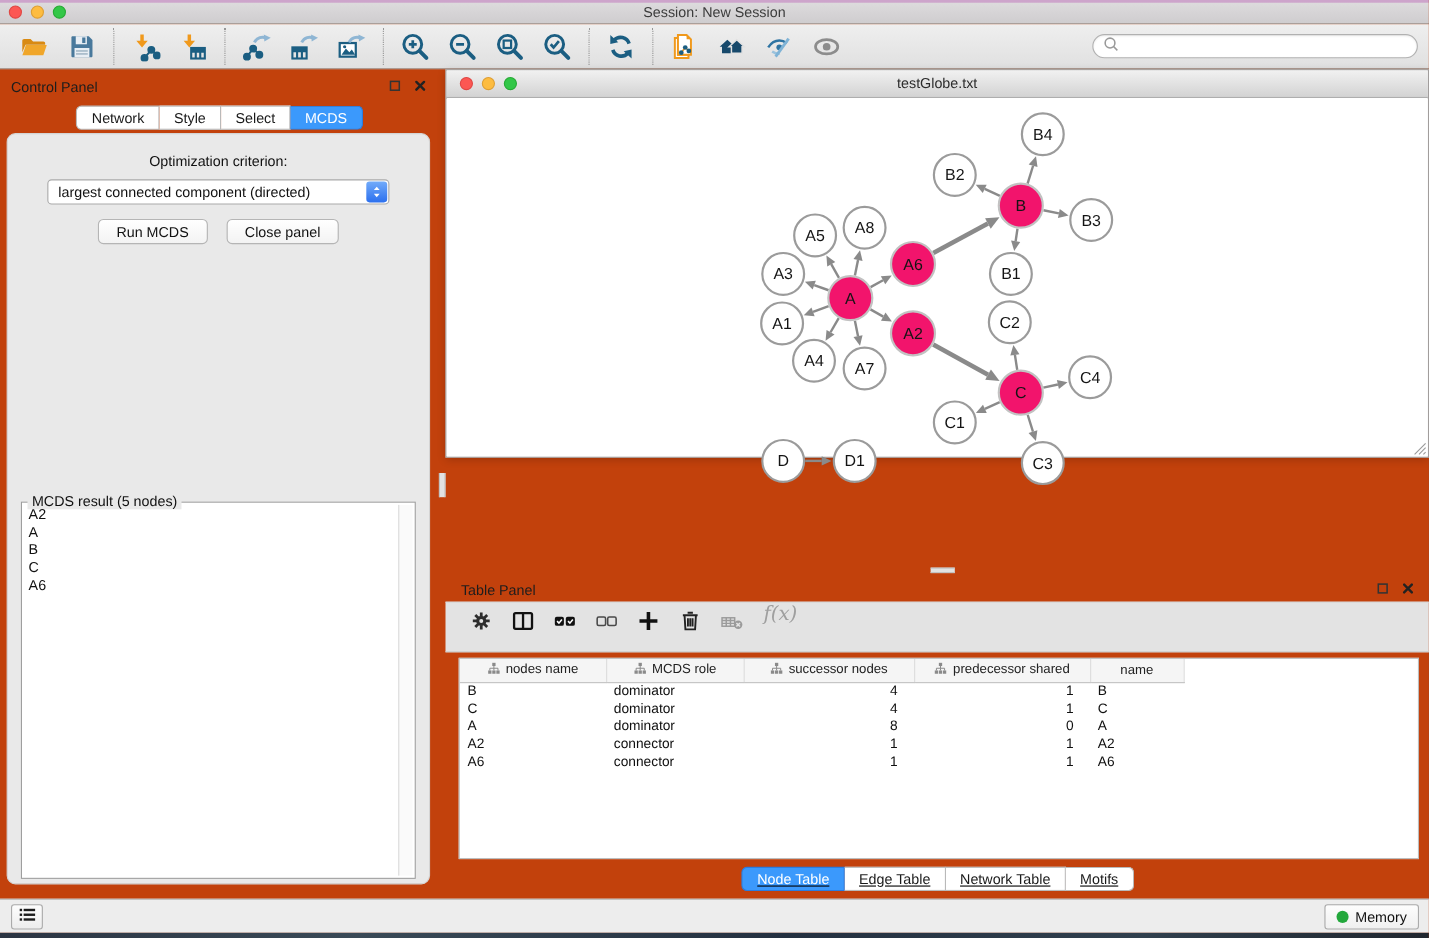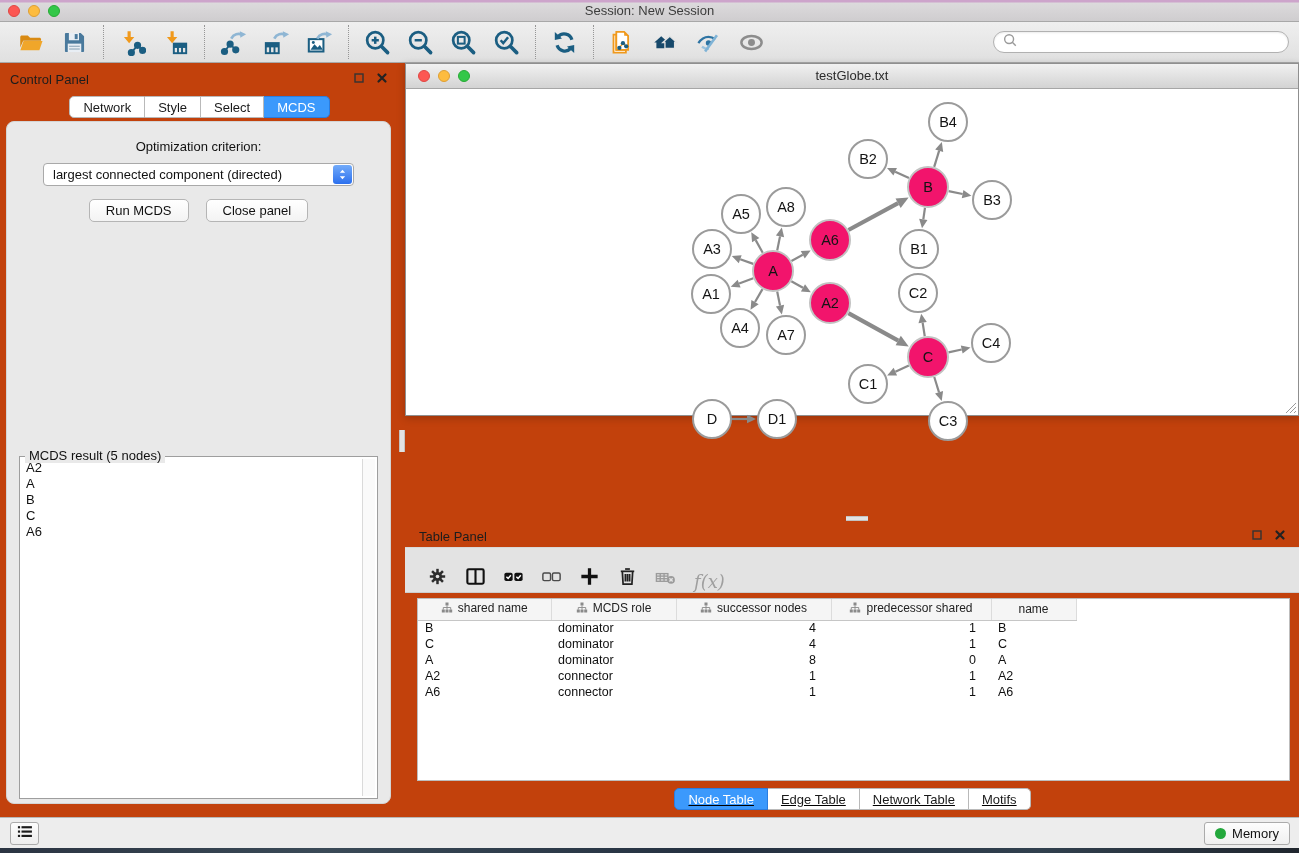--- a/index.html
+++ b/index.html
@@ -77,21 +77,21 @@
     border-bottom:1px solid #a6a6a6; }
   .nw-titlebar .lights { top:6px; left:12px; }
   .nw-titlebar .title { text-align:center; line-height:24px; font-size:13px; color:#2b2b2b; }
   .nw-canvas { position:absolute; top:26px; left:0; right:0; bottom:0; background:#fff; }
   .resize-grip { position:absolute; right:1px; bottom:1px; width:14px; height:14px; }
 
   
   .table-panel { position:absolute; left:405px; top:520px; width:894px; bottom:36px; }
   .tp-toolbar { position:absolute; top:27px; left:0; right:0; height:46px; background:#e3e3e3;
     border-top:1px solid #d8d8d8; border-bottom:1px solid #cdcdcd;
-    display:flex; align-items:flex-end; padding-left:16px; gap:5px; }
+    display:flex; align-items:flex-start; padding-left:16px; gap:5px; }
   .tp-btn { width:32px; height:32px; background:none; border:none; display:flex;
     align-items:center; justify-content:center; }
   .fx-label { font-family:"DejaVu Serif", serif; font-style:italic; font-size:18px;
     color:#9f9f9f; margin-left:8px; }
   .tp-tablebox { position:absolute; left:12px; right:9px; top:78px; bottom:36px;
     background:#fff; border:1px solid #bdbdbd; overflow:hidden; }
   table.node-table { border-collapse:collapse; table-layout:fixed; }
   .node-table th { background:#f5f5f5; border-right:1px solid #dcdcdc; border-bottom:1px solid #c6c6c6;
     font-weight:normal; font-size:12px; height:21px; color:#222; text-align:center; }
   .node-table th .hwrap { display:inline-flex; align-items:center; gap:5px; }
@@ -557,21 +557,21 @@
               <th><span class="hwrap">
                   <svg width="12" height="12" viewBox="0 0 12 12">
                     <g fill="#8a8a8a">
                       <rect x="4.5" y="0.5" width="3" height="3"></rect>
                       <rect x="0.8" y="7.5" width="3" height="3"></rect>
                       <rect x="4.5" y="7.5" width="3" height="3"></rect>
                       <rect x="8.2" y="7.5" width="3" height="3"></rect>
                     </g>
                     <path d="M6 3.5v2M2.3 7.5v-2h7.4v2M6 5.5v2" stroke="#8a8a8a" stroke-width="0.9" fill="none"></path>
                   </svg>
-                  <span>shared name</span>
+                  <span>nodes name</span>
                 </span></th>
               <th><span class="hwrap">
                   <svg width="12" height="12" viewBox="0 0 12 12">
                     <g fill="#8a8a8a">
                       <rect x="4.5" y="0.5" width="3" height="3"></rect>
                       <rect x="0.8" y="7.5" width="3" height="3"></rect>
                       <rect x="4.5" y="7.5" width="3" height="3"></rect>
                       <rect x="8.2" y="7.5" width="3" height="3"></rect>
                     </g>
                     <path d="M6 3.5v2M2.3 7.5v-2h7.4v2M6 5.5v2" stroke="#8a8a8a" stroke-width="0.9" fill="none"></path>

